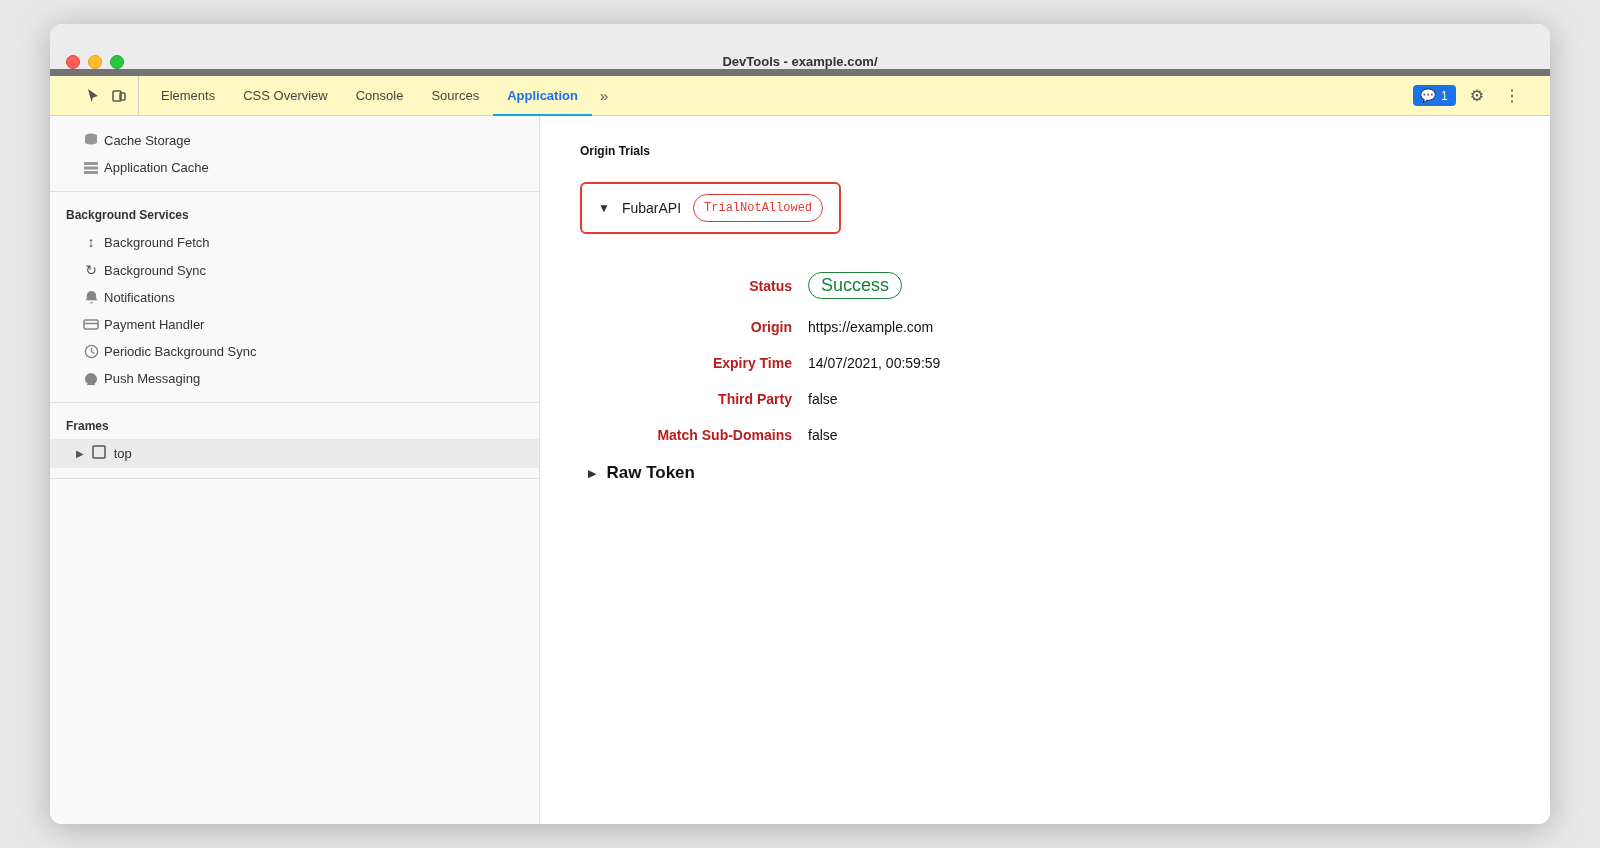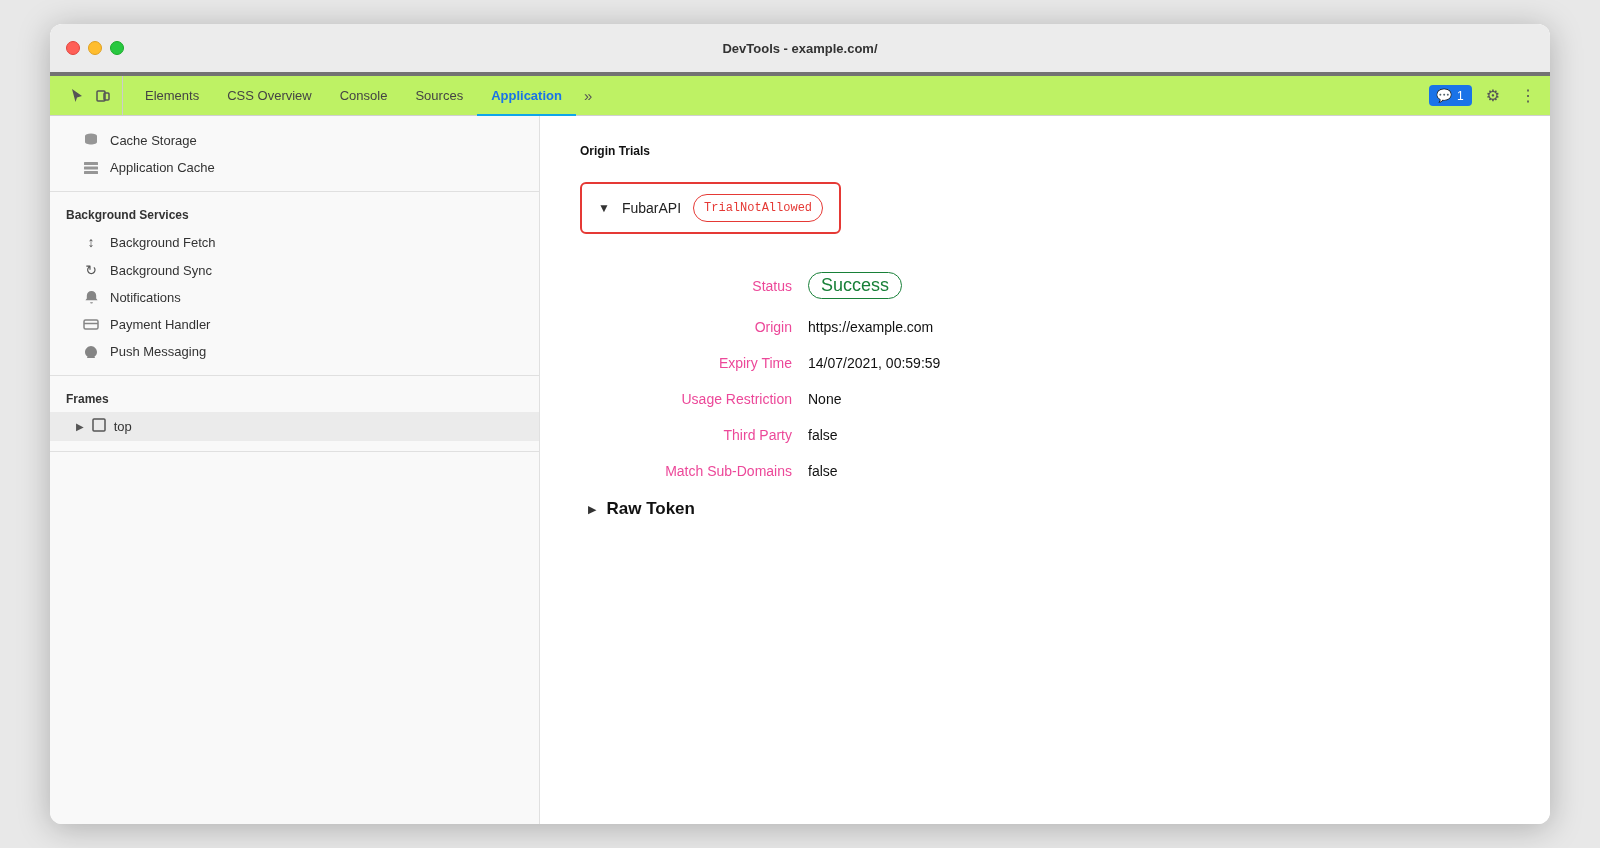--- a/index.html
+++ b/index.html
@@ -20,24 +20,24 @@
       box-shadow: 0 4px 32px rgba(0,0,0,0.25);
       display: flex;
       flex-direction: column;
       overflow: hidden;
     }
     
     .title-bar {
       background: #ececec;
       height: 52px;
       display: flex;
-      align-items: center;
+      align-items: flex-end;
       padding: 0 16px;
       border-radius: 12px 12px 0 0;
-      border-bottom: 4px solid #737373;
+      border-bottom: 7px solid #737373;
       position: relative;
     }
     .traffic-lights {
       display: flex;
       gap: 8px;
     }
     .traffic-light {
       width: 14px;
       height: 14px;
       border-radius: 50%;
@@ -48,26 +48,26 @@
     .title-text {
       position: absolute;
       left: 50%;
       transform: translateX(-50%);
       font-size: 13px;
       font-weight: 600;
       color: #333;
     }
     
     .tab-bar {
-      background: #bef264;
+      background: #fef9c3;
       height: 40px;
       display: flex;
       align-items: center;
       border-bottom: 1px solid #d0d0d0;
-      padding: 0 8px;
+      padding: 0 24px;
       gap: 0;
     }
     .tab-bar-icons {
       display: flex;
       gap: 4px;
       padding: 0 8px;
       border-right: 1px solid #ccc;
       margin-right: 8px;
       height: 100%;
       align-items: center;
@@ -155,21 +155,21 @@
     .sidebar-section-header {
       padding: 6px 16px;
       font-size: 12px;
       font-weight: 600;
       color: #333;
       text-transform: none;
     }
     .sidebar-item {
       display: flex;
       align-items: center;
-      gap: 10px;
+      gap: 4px;
       padding: 6px 16px 6px 32px;
       cursor: pointer;
       color: #333;
       font-size: 13px;
       border-radius: 0;
     }
     .sidebar-item .item-icon {
       width: 18px;
       display: flex;
       align-items: center;
@@ -244,22 +244,22 @@
     .detail-table tr {
       border: none;
     }
     .detail-table td {
       padding: 10px 8px;
       font-size: 14px;
       vertical-align: middle;
     }
     .detail-label {
       text-align: right;
-      color: #ec4899;
-      font-weight: 400;
+      color: #b91c1c;
+      font-weight: 700;
       width: 220px;
       padding-right: 20px;
     }
     .detail-value {
       color: #111;
       font-weight: 400;
     }
     .badge-success {
       border: 1.5px solid #188038;
       border-radius: 20px;
@@ -389,20 +389,30 @@
           <span class="item-label">Notifications</span>
         </div>
         <div class="sidebar-item">
           <span class="item-icon">
             <svg width="16" height="13" viewBox="0 0 16 13" fill="none" stroke="currentColor" stroke-width="1.5" opacity="0.7">
               <rect x="1" y="2" width="14" height="9" rx="1.5"></rect>
               <line x1="1" y1="5.5" x2="15" y2="5.5"></line>
             </svg>
           </span>
           <span class="item-label">Payment Handler</span>
+        </div>
+        <div class="sidebar-item">
+          <span class="item-icon">
+            <svg width="15" height="15" viewBox="0 0 16 16" fill="none" stroke="currentColor" stroke-width="1.5" opacity="0.7">
+              <circle cx="8" cy="8" r="6.5"></circle>
+              <line x1="8" y1="4" x2="8" y2="8"></line>
+              <line x1="8" y1="8" x2="11" y2="10"></line>
+            </svg>
+          </span>
+          <span class="item-label">Periodic Background Sync</span>
         </div>
         <div class="sidebar-item">
           <span class="item-icon">
             <svg width="16" height="14" viewBox="0 0 16 14" fill="currentColor" opacity="0.7">
               <path d="M8 1C5 1 2 4 2 7c0 2 1 3.5 2.5 4.5L4 13h8l-.5-1.5C13 10.5 14 9 14 7c0-3-3-6-6-6z"></path>
             </svg>
           </span>
           <span class="item-label">Push Messaging</span>
         </div>
       </div>
@@ -442,24 +452,20 @@
           </tr>
           <tr>
             <td class="detail-label">Origin</td>
             <td class="detail-value">https://example.com</td>
           </tr>
           <tr>
             <td class="detail-label">Expiry Time</td>
             <td class="detail-value">14/07/2021, 00:59:59</td>
           </tr>
           <tr>
-            <td class="detail-label">Usage Restriction</td>
-            <td class="detail-value">None</td>
-          </tr>
-          <tr>
             <td class="detail-label">Third Party</td>
             <td class="detail-value">false</td>
           </tr>
           <tr>
             <td class="detail-label">Match Sub-Domains</td>
             <td class="detail-value">false</td>
           </tr>
         </tbody>
       </table>
 

